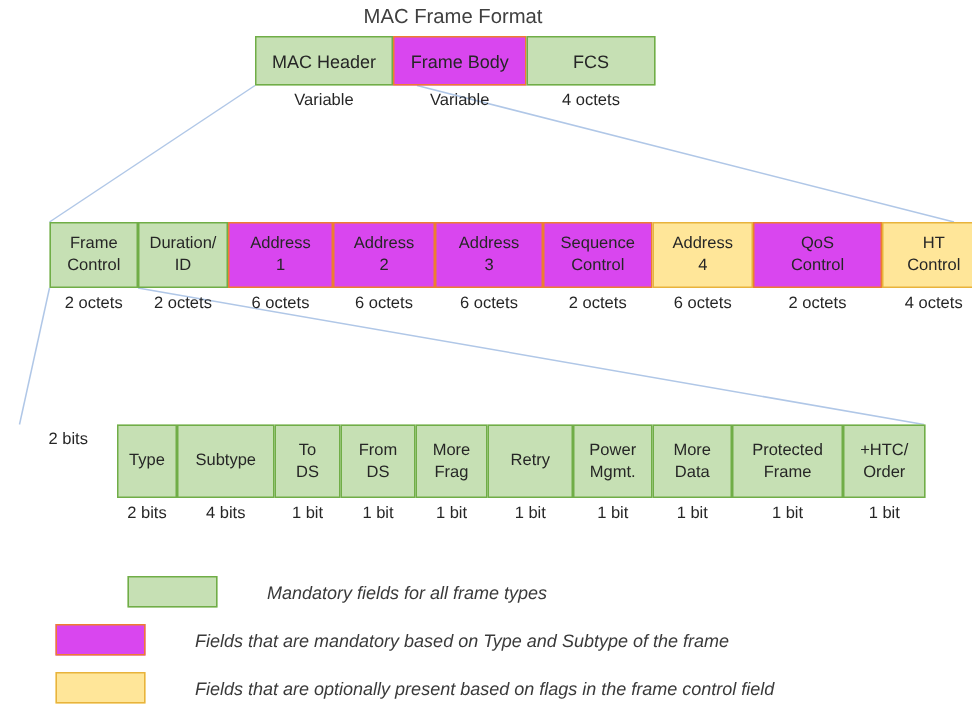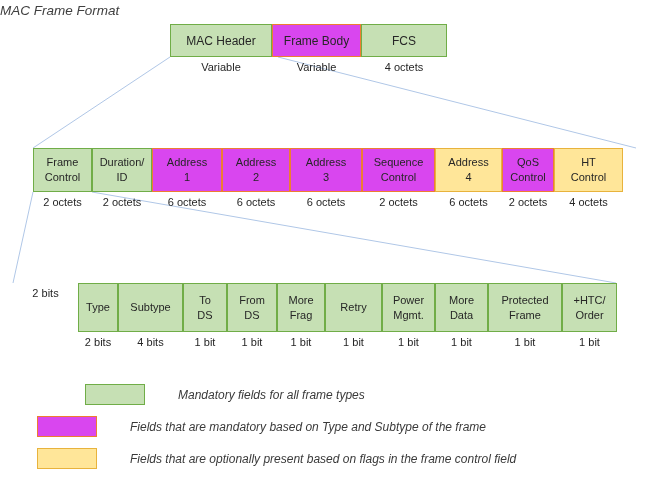--- a/index.html
+++ b/index.html
@@ -1,22 +1,22 @@
 <!DOCTYPE html>
 <html><head>
 <meta charset="utf-8">
 <style>
   html,body { margin:0; padding:0; background:#ffffff; }
   .canvas {
     position:relative; width:648px; height:485px; background:#ffffff;
     font-family:"Liberation Sans", sans-serif; color:#262626; overflow:hidden;
   }
   .title {
-    position:absolute; left:0; top:3px; width:604px; text-align:left;
-    font-style:italic; font-size:13.5px; color:#404040;
+    position:absolute; left:0; top:3px; width:604px; text-align:center;
+    font-size:13.5px; color:#404040;
   }
   .row { position:absolute; display:flex; align-items:flex-start; }
   .row1 { left:170px; top:24px; }
   .row2 { left:33px;  top:148px; }
   .row3 { left:13px;  top:283px; }
   .field { display:flex; flex-direction:column; flex:0 0 auto; }
   .box {
     box-sizing:border-box; width:100%;
     display:flex; align-items:center; justify-content:center; text-align:center;
   }
@@ -46,21 +46,21 @@
   <div class="title">MAC Frame Format</div>
 
   <svg class="connectors" width="648" height="485" viewBox="0 0 648 485">
     <line x1="170" y1="57" x2="33" y2="148" stroke="#b0c7e7" stroke-width="1"></line>
     <line x1="278" y1="57" x2="636" y2="148" stroke="#b0c7e7" stroke-width="1"></line>
     <line x1="33" y1="192" x2="13" y2="283" stroke="#b0c7e7" stroke-width="1"></line>
     <line x1="92" y1="192" x2="616" y2="283" stroke="#b0c7e7" stroke-width="1"></line>
   </svg>
 
   <div class="row row1">
-    <div class="field" style="width:102px">
+    <div class="field" style="width:92px">
       <div class="box green">
           <span class="box-label">MAC Header</span>
         </div>
       <div class="caption">Variable</div>
     </div>
     <div class="field" style="width:89px">
       <div class="box orange">
           <span class="box-label">Frame Body</span>
         </div>
       <div class="caption">Variable</div>
@@ -116,21 +116,21 @@
         </div>
       <div class="caption">2 octets</div>
     </div>
     <div class="field" style="width:67px">
       <div class="box yellow">
           <span class="box-label">Address
 4</span>
         </div>
       <div class="caption">6 octets</div>
     </div>
-    <div class="field" style="width:52px">
+    <div class="field" style="width:86px">
       <div class="box orange">
           <span class="box-label">QoS
 Control</span>
         </div>
       <div class="caption">2 octets</div>
     </div>
     <div class="field" style="width:69px">
       <div class="box yellow">
           <span class="box-label">HT
 Control</span>

